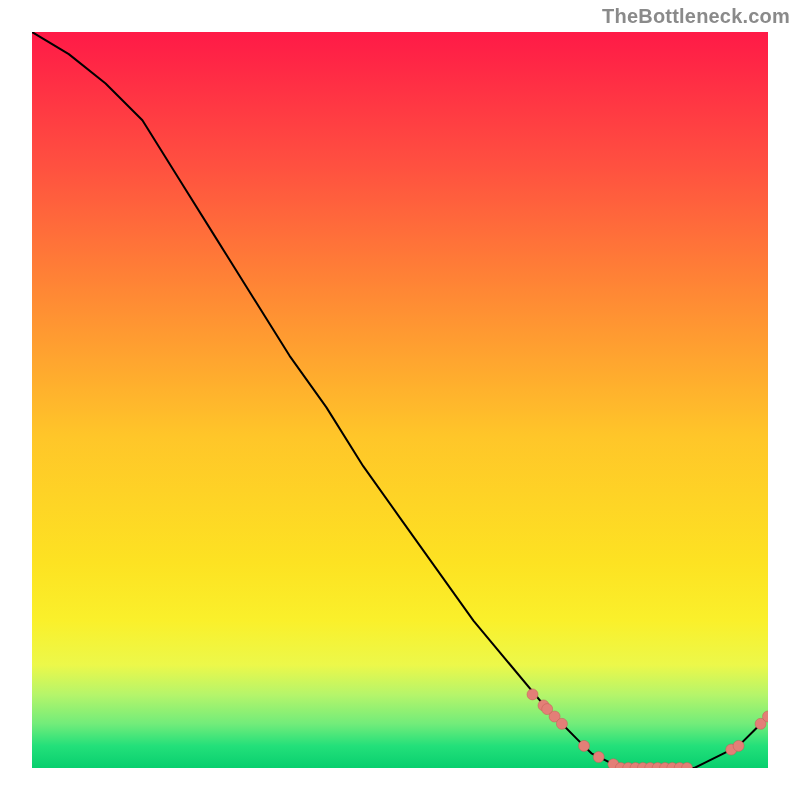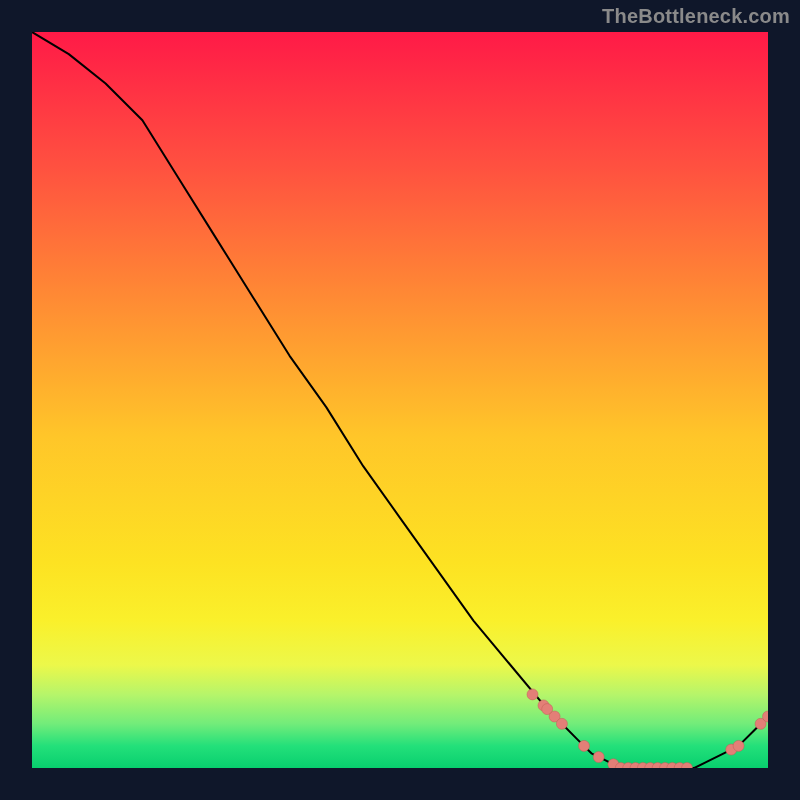--- a/index.html
+++ b/index.html
@@ -7,21 +7,21 @@
     padding: 0;
     width: 800px;
     height: 800px;
     background: #000;
     overflow: hidden;
   }
   .frame {
     position: relative;
     width: 800px;
     height: 800px;
-    background: #0f172a;
+    background: #ffffff;
   }
   .plot {
     position: absolute;
     left: 32px;
     top: 32px;
     width: 736px;
     height: 736px;
     
     background: linear-gradient(
       to bottom,

